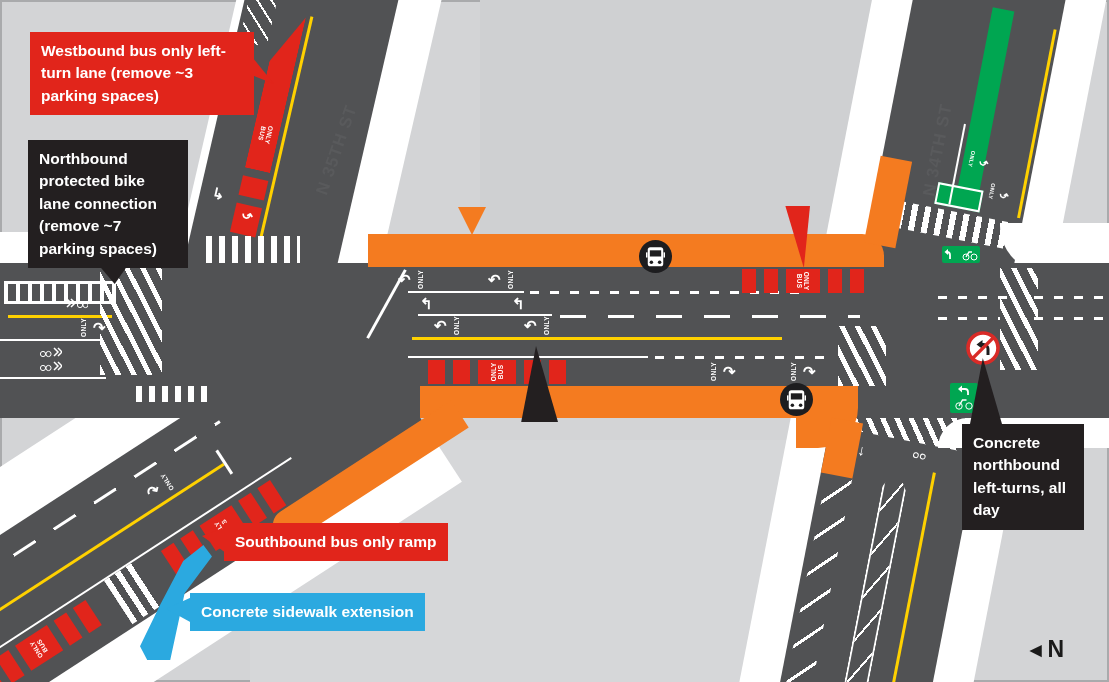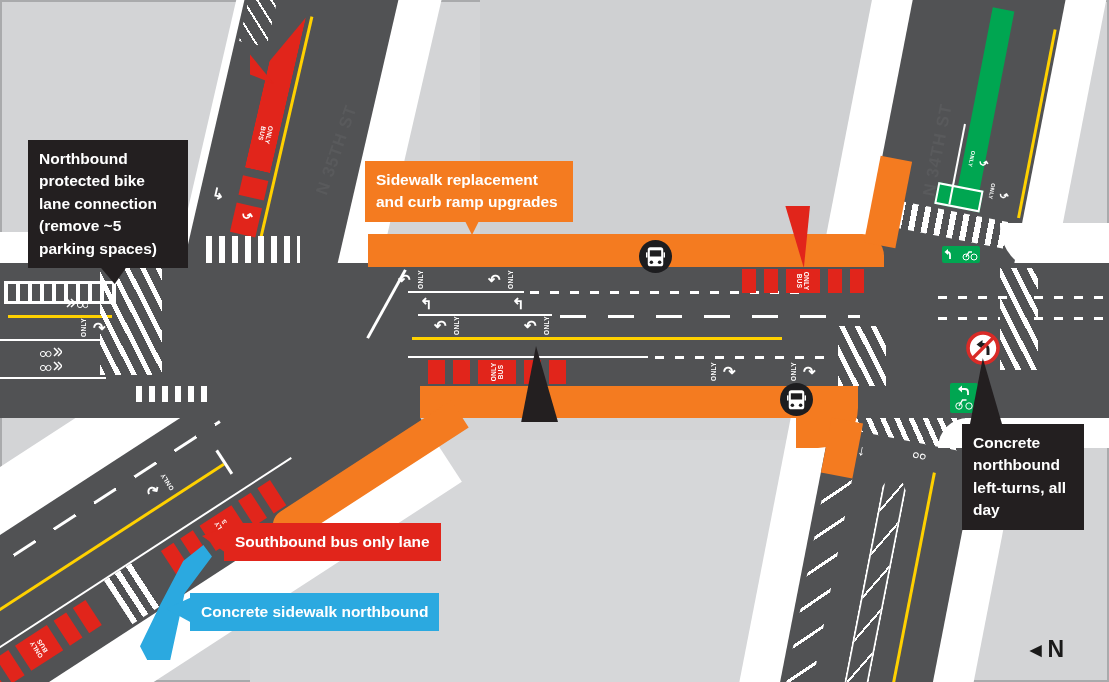--- a/index.html
+++ b/index.html
@@ -304,43 +304,43 @@
     <span>N 35TH ST</span>
   </div>
   <div class="slabel" style="left:878px;top:140px;width:120px;text-align:center;transform:rotate(-79deg);">
     <span>N 34TH ST</span>
   </div>
   <div class="abs" style="left:1030px;top:636px;z-index:45;color:#1a1a1a;font-weight:bold;display:flex;align-items:center;gap:6px;">
     <span style="font-size:15px;">◀</span>
     <span style="font-size:23px;font-weight:900;">N</span>
   </div>
 
+  <div class="co" style="left:30px;top:32px;width:202px;background:var(--red);">
+    <span>Westbound bus only left-turn lane (remove ~3 parking spaces)</span>
+  </div>
   <div class="ptr" style="left:250px;top:52px;width:24px;height:40px;background:var(--red);clip-path:polygon(0 6%,100% 80%,0 56%);"></div>
 
   <div class="co" style="left:28px;top:140px;width:138px;background:var(--ink);">
-    <span>Northbound protected bike lane connection (remove ~5 parking spaces)</span>
+    <span>Northbound protected bike lane connection (remove ~7 parking spaces)</span>
   </div>
   <div class="ptr" style="left:96px;top:262px;width:34px;height:22px;background:var(--ink);clip-path:polygon(0 0,100% 0,55% 100%);"></div>
 
-  <div class="co" style="left:365px;top:161px;width:186px;background:var(--orange);">
-    <span>Sidewalk replacement and curb ramp upgrades</span>
-  </div>
   <div class="ptr" style="left:458px;top:207px;width:28px;height:28px;background:var(--orange);clip-path:polygon(0 0,100% 0,50% 100%);"></div>
 
   <div class="ptr" style="left:782px;top:206px;width:28px;height:62px;background:var(--red);clip-path:polygon(12% 0,100% 0,78% 100%);"></div>
 
   <div class="ptr" style="left:518px;top:346px;width:40px;height:76px;background:var(--ink);clip-path:polygon(45% 0,100% 100%,8% 100%);"></div>
 
   <div class="co nowrap" style="left:224px;top:523px;background:var(--red);">
-    <span>Southbound bus only lane</span>
+    <span>Southbound bus only ramp</span>
   </div>
   <div class="ptr" style="left:202px;top:527px;width:24px;height:26px;background:var(--red);clip-path:polygon(100% 0,100% 100%,0 35%);"></div>
 
   <div class="co nowrap" style="left:190px;top:593px;background:var(--blue);">
-    <span>Concrete sidewalk northbound</span>
+    <span>Concrete sidewalk extension</span>
   </div>
   <div class="ptr" style="left:166px;top:597px;width:26px;height:26px;background:var(--blue);clip-path:polygon(100% 0,100% 100%,0 45%);"></div>
 
   <div class="co" style="left:962px;top:424px;width:100px;background:var(--ink);">
     <span>Concrete northbound left-turns, all day</span>
   </div>
   <div class="ptr" style="left:970px;top:358px;width:32px;height:66px;background:var(--ink);clip-path:polygon(40% 0,100% 100%,0 100%);"></div>
 
 </div>
 

